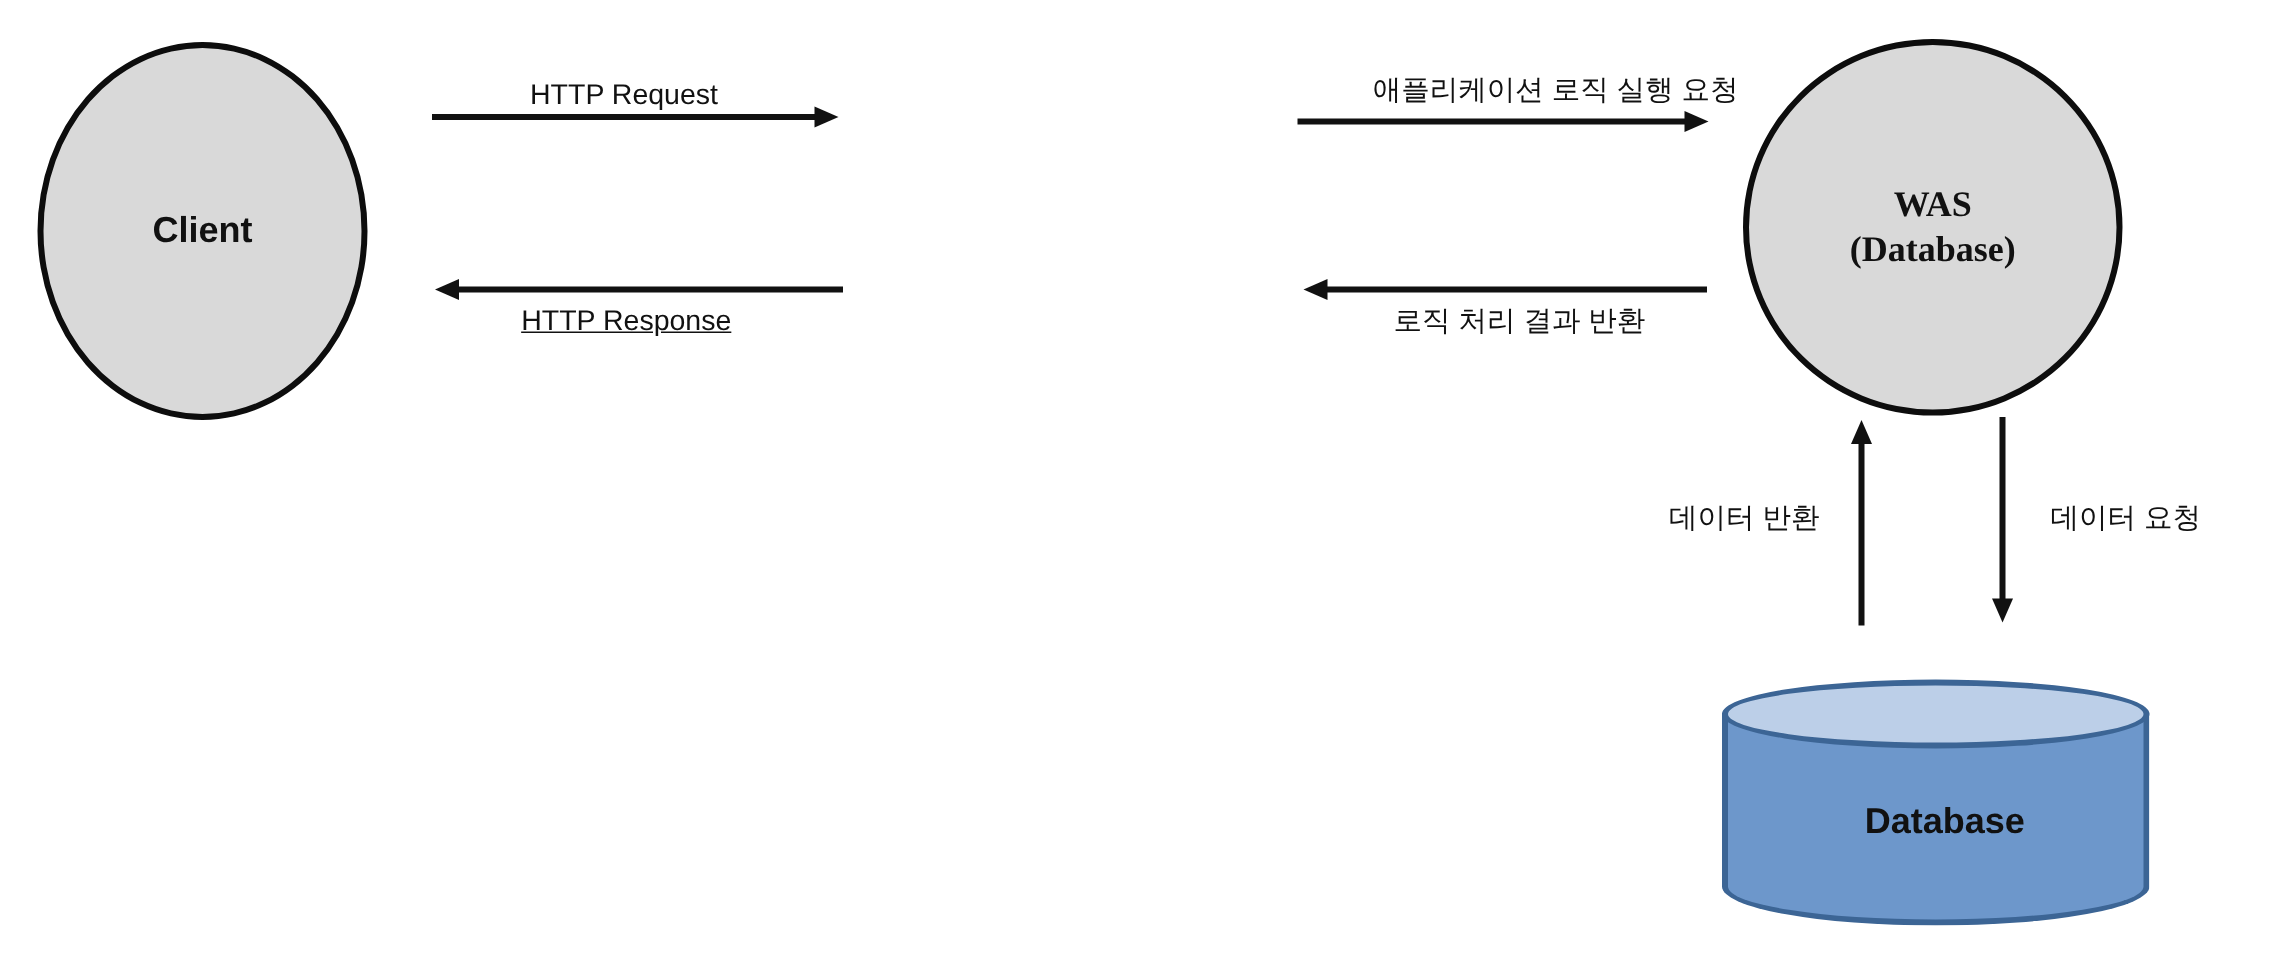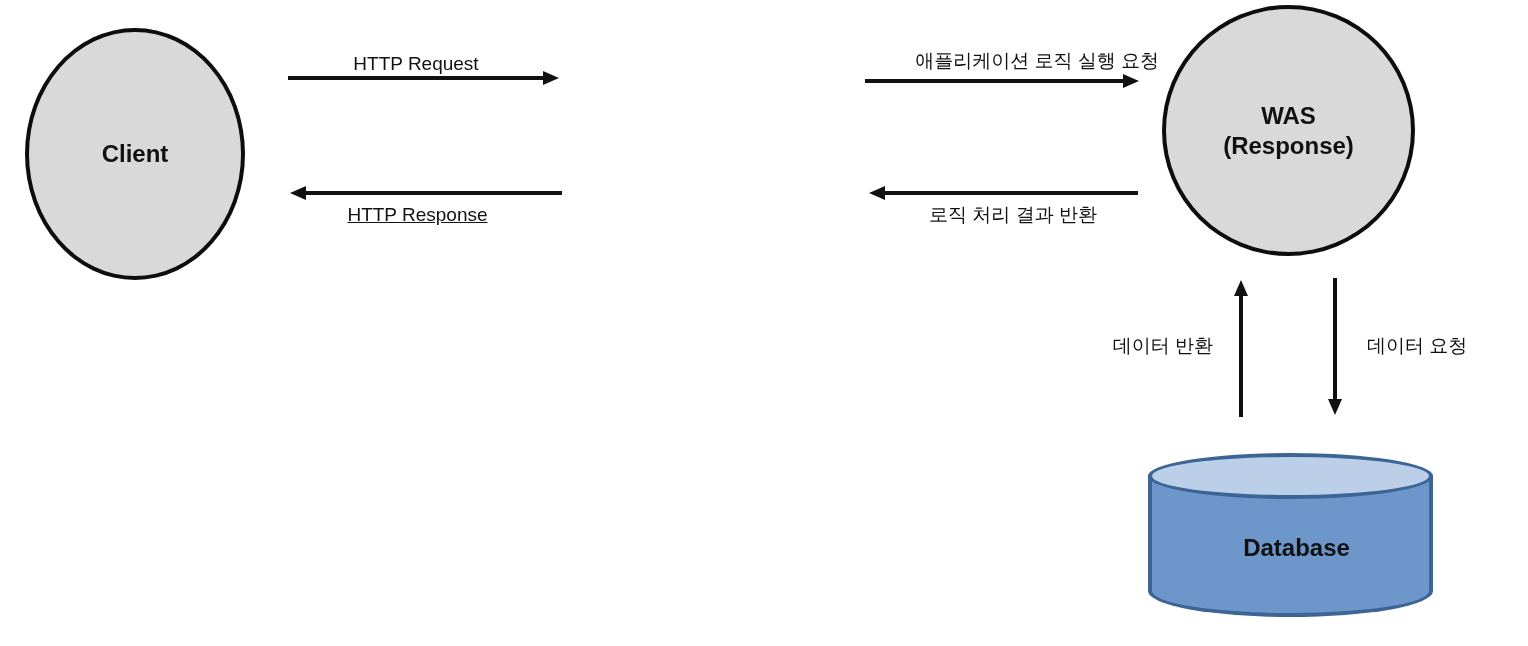--- a/index.html
+++ b/index.html
@@ -132,23 +132,23 @@
 </head>
 <body>
 
 <div id="canvas">
 
   <div class="node" style="left:25px; top:28px; width:220px; height:252px;">
     <div class="node-label">Client</div>
   </div>
 
 
-  <div class="node" style="left:1162px; top:5px; width:253px; height:251px;">
+  <div class="node" style="left:1162px; top:26px; width:253px; height:251px;font-family:Liberation Serif, serif;">
     <div class="node-label">WAS</div>
-    <div class="node-label">(Response)</div>
+    <div class="node-label">(Database)</div>
   </div>
 
   <div class="edge-label" style="left:288px; top:51px; width:256px;">HTTP Request</div>
   <div class="arrow-h head-right" style="left:288px; top:76px; width:256px;"></div>
 
   <div class="arrow-h head-left" style="left:305px; top:191px; width:257px;"></div>
   <div class="edge-label" style="left:289px; top:202px; width:257px;text-decoration:underline;">HTTP Response</div>
 
   <div class="edge-label" style="left:845px; top:48px; width:314px;text-align:right;">애플리케이션 로직 실행 요청</div>
   <div class="arrow-h head-right" style="left:865px; top:79px; width:259px;"></div>

